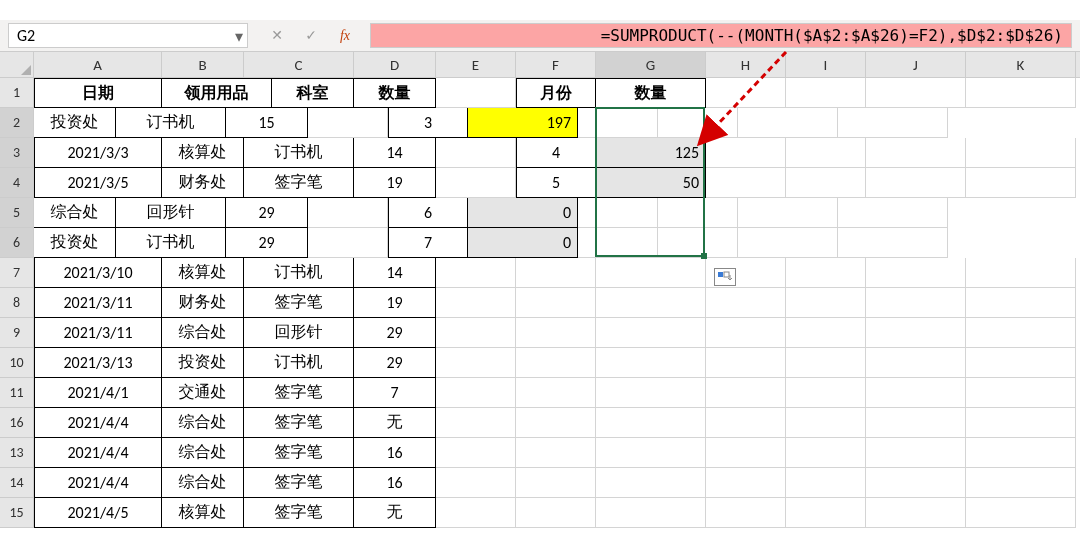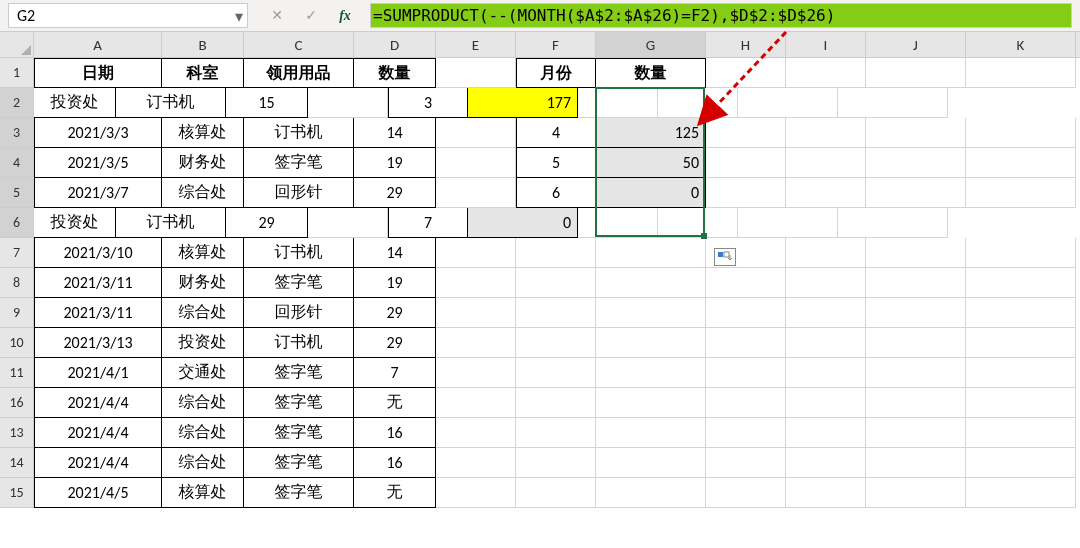--- a/index.html
+++ b/index.html
@@ -1,26 +1,26 @@
 <!DOCTYPE html>
 <html><head>
 <meta charset="utf-8">
 <style>
   * { box-sizing: border-box; }
   html, body { margin: 0; padding: 0; font-family: Calibri, "Microsoft YaHei", sans-serif; font-size: 14px; background: #fff; color: #000; }
   .container { width: 1080px; height: 548px; position: relative; background: #fff; overflow: hidden; }
 
   
-  .formula-bar-row { display: flex; align-items: stretch; height: 32px; border-bottom: 1px solid #ccc; background: #f3f2f1; }
+  .formula-bar-row { display: flex; align-items: stretch; height: 32px; border-bottom: 1px solid #ccc; background: #f3f2f1; margin-top: 20px; }
   .name-box { width: 240px; display: flex; align-items: center; background: #fff; border: 1px solid #ccc; margin: 3px 4px 3px 8px; padding: 0 8px; font-size: 16px; position: relative; }
   .name-box .dd { position: absolute; right: 4px; top: 50%; transform: translateY(-50%); color: #666; }
   .fx-group { display: flex; align-items: center; gap: 16px; padding: 0 16px; color: #888; }
   .fx-btn { width: 18px; display: flex; align-items: center; justify-content: center; color: #999; }
-  .fx-btn.fx { font-style: italic; font-weight: bold; color: #14532d; font-family: Georgia, serif; }
-  .formula-input { flex: 1; background: #84cc16; border: 1px solid #ccc; margin: 3px 8px 3px 0; padding: 0 2px; display: flex; align-items: center; font-size: 16px; font-family: Consolas, monospace; }
+  .fx-btn.fx { font-style: italic; font-weight: normal; color: #c2410c; font-family: Georgia, serif; }
+  .formula-input { flex: 1; background: #fca5a5; border: 1px solid #ccc; margin: 3px 8px 3px 0; padding: 0 8px; display: flex; align-items: center; font-size: 16px; font-family: Consolas, monospace; justify-content: flex-end; }
 
   
   .sheet { position: relative; }
   .corner { position: absolute; left: 0; top: 0; width: 34px; height: 26px; background: #e6e6e6; border-right: 1px solid #ccc; border-bottom: 1px solid #ccc; }
   .corner::after { content: ""; position: absolute; right: 2px; bottom: 2px; width: 0; height: 0; border-left: 10px solid transparent; border-bottom: 10px solid #b0b0b0; }
 
   .col-headers { display: flex; margin-left: 34px; height: 26px; background: #e6e6e6; border-bottom: 1px solid #ccc; }
   .col-h { border-right: 1px solid #ccc; display: flex; align-items: center; justify-content: center; color: #333; font-size: 15px; background: #e6e6e6; }
   .col-h.sel { background: #d2d2d2; }
 
@@ -89,39 +89,39 @@
       <div class="col-h cH">H</div>
       <div class="col-h cI">I</div>
       <div class="col-h cJ">J</div>
       <div class="col-h cK">K</div>
     </div>
 
     <div id="rows">
         <div class="row">
           <div class="row-h">1</div>
           <div class="cell cA bbox btop bheader bleft">日期</div>
+          <div class="cell cC bbox btop bheader">领用用品</div>
           <div class="cell cB bbox btop bheader">科室</div>
-          <div class="cell cC bbox btop bheader">领用用品</div>
           <div class="cell cD bbox btop bheader">数量</div>
           <div class="cell cE"></div>
           <div class="cell cF bbox btop bheader bleft">月份</div>
           <div class="cell cG bbox btop bheader">数量</div>
           <div class="cell cH"></div>
           <div class="cell cI"></div>
           <div class="cell cJ"></div>
           <div class="cell cK"></div>
         </div>
         <div class="row">
           <div class="row-h sel">2</div>
           <div class="cell cB bbox center">投资处</div>
           <div class="cell cC bbox center">订书机</div>
           <div class="cell cD bbox center">15</div>
           <div class="cell cE"></div>
           <div class="cell cF bbox bleft center">3</div>
-          <div class="cell cG bbox right hl-yellow">177</div>
+          <div class="cell cG bbox right hl-yellow">197</div>
           <div class="cell cH"></div>
           <div class="cell cI"></div>
           <div class="cell cJ"></div>
           <div class="cell cK"></div>
         </div>
         <div class="row">
           <div class="row-h sel">3</div>
           <div class="cell cA bbox bleft center">2021/3/3</div>
           <div class="cell cB bbox center">核算处</div>
           <div class="cell cC bbox center">订书机</div>
@@ -143,21 +143,20 @@
           <div class="cell cE"></div>
           <div class="cell cF bbox bleft center">5</div>
           <div class="cell cG bbox right hl-olive">50</div>
           <div class="cell cH"></div>
           <div class="cell cI"></div>
           <div class="cell cJ"></div>
           <div class="cell cK"></div>
         </div>
         <div class="row">
           <div class="row-h sel">5</div>
-          <div class="cell cA bbox bleft center">2021/3/7</div>
           <div class="cell cB bbox center">综合处</div>
           <div class="cell cC bbox center">回形针</div>
           <div class="cell cD bbox center">29</div>
           <div class="cell cE"></div>
           <div class="cell cF bbox bleft center">6</div>
           <div class="cell cG bbox right hl-olive">0</div>
           <div class="cell cH"></div>
           <div class="cell cI"></div>
           <div class="cell cJ"></div>
           <div class="cell cK"></div>

